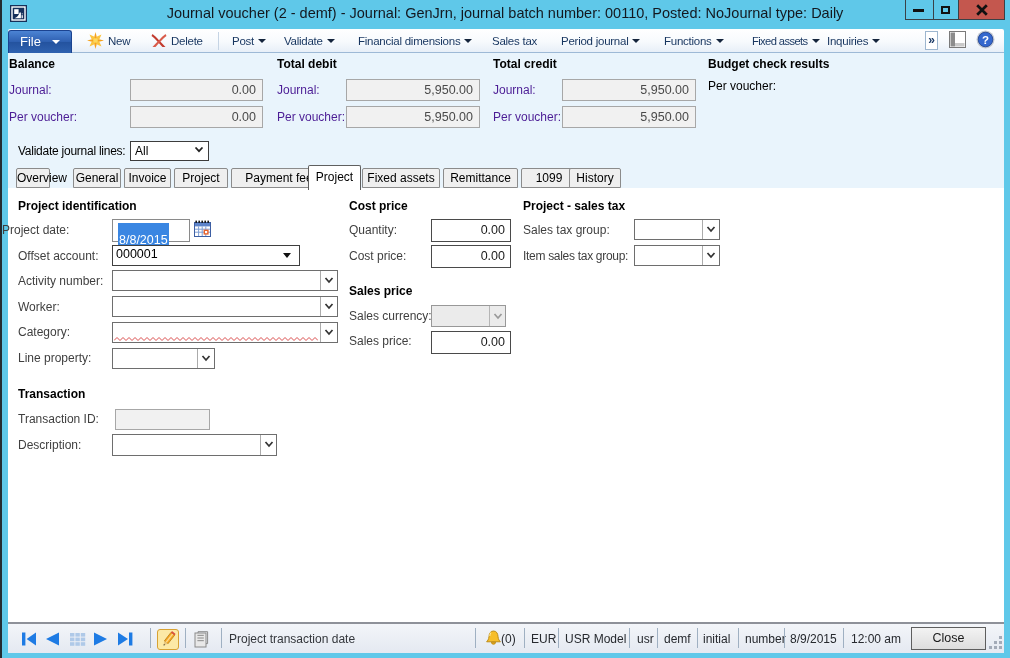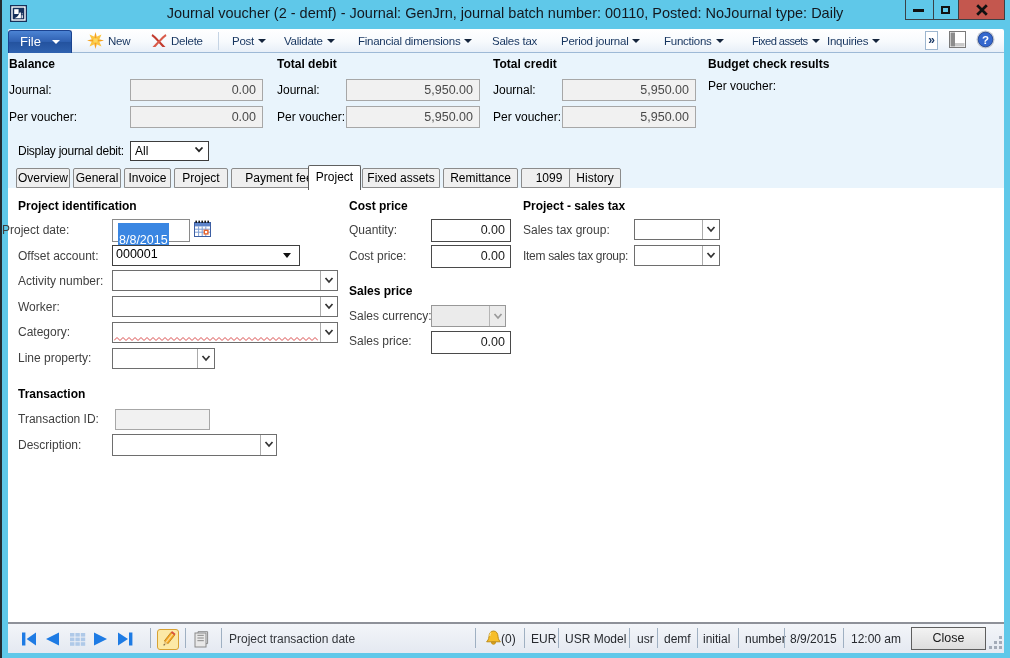--- a/index.html
+++ b/index.html
@@ -1,19 +1,19 @@
 <!DOCTYPE html>
 <html><head><meta charset="utf-8"><style>
 *{margin:0;padding:0;box-sizing:border-box}
 html,body{width:1010px;height:658px;overflow:hidden}
 body{position:relative;background:#5FC8E9;font-family:"Liberation Sans",sans-serif;-webkit-font-smoothing:antialiased}
 .a{position:absolute}
 .t{position:absolute;white-space:nowrap;font-size:12px;line-height:14px;color:#3f3f3f}
 .h{position:absolute;white-space:nowrap;font-size:12px;line-height:15px;font-weight:bold;color:#000}
-.g{color:#000000}
+.g{color:#4c1d95}
 .box{position:absolute;background:#F1F1F1;border:1px solid #A7A7A7;font-size:12.5px;color:#4a4a4a;text-align:right;padding-right:6px;line-height:20px}
 .inp{position:absolute;background:#fff;border:1px solid #4a4a4a;font-size:12.5px;color:#1a1a1a;text-align:right;padding-right:5px;line-height:21px}
 .cmb{position:absolute;background:#fff;border:1px solid #6E6E6E}
 .sep{position:absolute;width:1px;background:#9FB0C2}
 .st{position:absolute;white-space:nowrap;font-size:12px;line-height:14px;color:#26292E;top:632px}
 .mi{position:absolute;white-space:nowrap;font-size:11.5px;line-height:15px;color:#17355F;top:34px;letter-spacing:-0.25px}
 .arr{display:inline-block;width:0;height:0;border-left:4px solid transparent;border-right:4px solid transparent;border-top:4px solid #14243C;vertical-align:2px;margin-left:4px}
 </style></head>
 <body>
 
@@ -98,33 +98,33 @@
 <div class="t g" style="left:277px;top:110px">Per voucher:</div>
 <div class="t g" style="left:493px;top:83px">Journal:</div>
 <div class="t g" style="left:493px;top:110px">Per voucher:</div>
 <div class="t" style="left:708px;top:79px;color:#000">Per voucher:</div>
 <div class="box" style="left:130px;top:79px;width:133px;height:22px">0.00</div>
 <div class="box" style="left:130px;top:106px;width:133px;height:22px">0.00</div>
 <div class="box" style="left:346px;top:79px;width:134px;height:22px">5,950.00</div>
 <div class="box" style="left:346px;top:106px;width:134px;height:22px">5,950.00</div>
 <div class="box" style="left:562px;top:79px;width:134px;height:22px">5,950.00</div>
 <div class="box" style="left:562px;top:106px;width:134px;height:22px">5,950.00</div>
-<div class="t" style="left:18px;top:144px;color:#000;letter-spacing:-0.25px">Display journal debit:</div>
+<div class="t" style="left:18px;top:144px;color:#000;letter-spacing:-0.25px">Validate journal lines:</div>
 <div class="cmb" style="left:130px;top:141px;width:79px;height:20px;border-color:#3C3C3C"></div>
 <div class="t" style="left:135px;top:144px;color:#000">All</div>
 <svg class="a" style="left:194px;top:147px" width="10" height="6" viewBox="0 0 10 6">
     <path d="M1.5 0.5 L5 4.2 L8.5 0.5" stroke="#222" stroke-width="1.7" fill="none"></path>
   </svg>
 
 <div class="a" style="left:8px;top:188px;width:996px;height:434px;background:#fff"></div>
 
 <style>
 .tab{position:absolute;top:168px;height:20px;background:#EFEFEF;border:1px solid #8B8B8B;border-radius:2px 2px 0 0;font-size:12px;line-height:19px;text-align:center;color:#000}
 </style>
-<div class="tab" style="left:16px;width:54px">Overview</div>
+<div class="tab" style="left:16px;width:34px">Overview</div>
 <div class="tab" style="left:73px;width:48px">General</div>
 <div class="tab" style="left:124px;width:47px">Invoice</div>
 <div class="tab" style="left:174px;width:54px">Project</div>
 <div class="tab" style="left:231px;width:96px">Payment fee</div>
 <div class="tab" style="left:362px;width:78px">Fixed assets</div>
 <div class="tab" style="left:443px;width:75px">Remittance</div>
 <div class="tab" style="left:521px;width:56px">1099</div>
 <div class="tab" style="left:569px;width:52px">History</div>
 <div class="tab" style="left:308px;top:165px;width:53px;height:25px;background:#fff;border-color:#5F5F5F;border-bottom:none;line-height:22px;z-index:3">Project</div>
 

